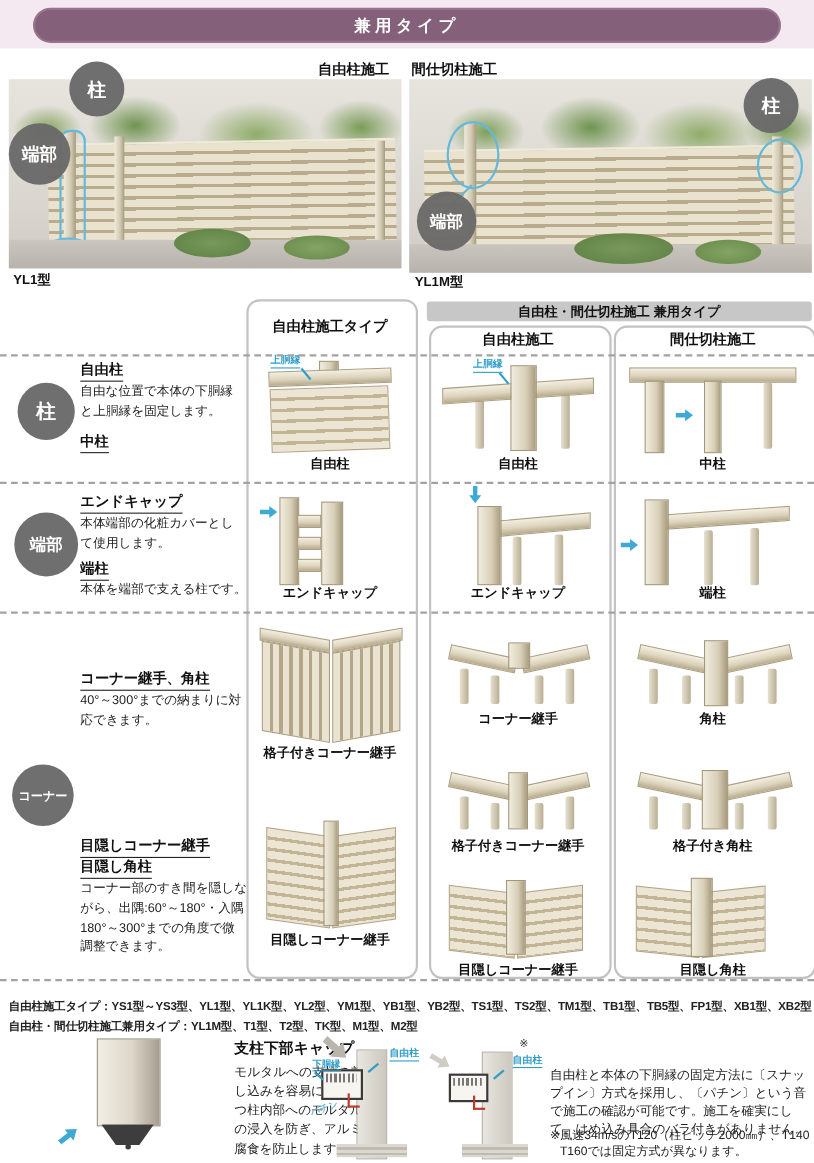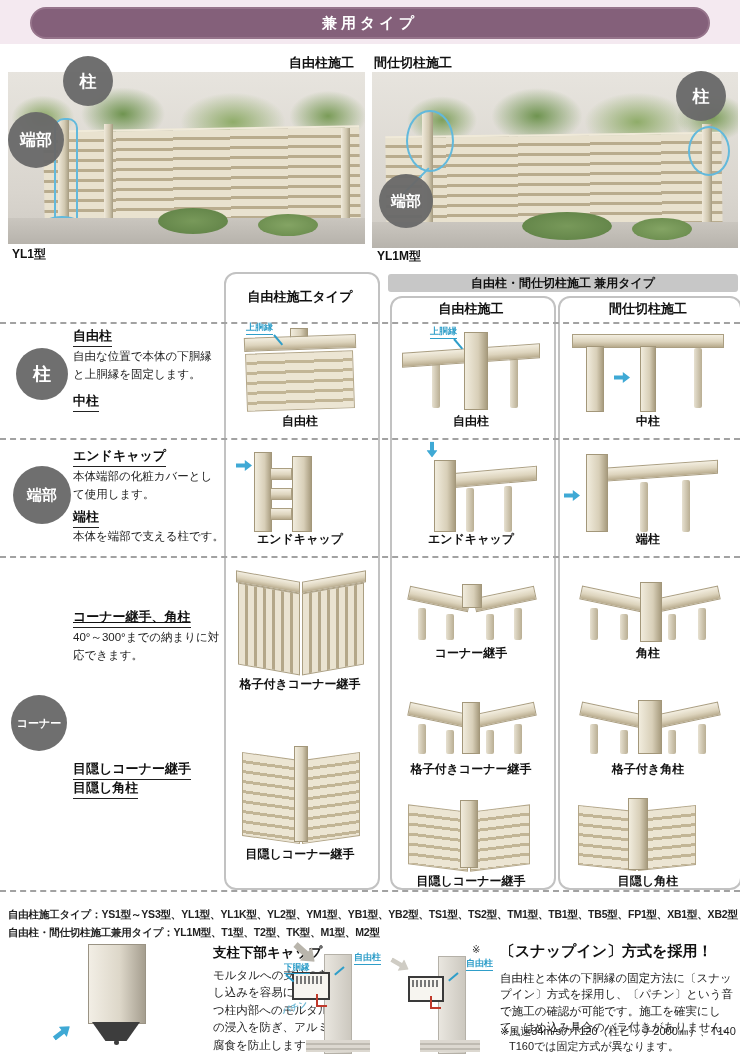--- a/index.html
+++ b/index.html
@@ -178,25 +178,26 @@
 
   <div class="ill" style="left:570px;top:446px;width:156px;height:84px;">
     <div class="rodv" style="left:70px;top:36px;height:50px;"></div>
     <div class="rodv" style="left:112px;top:34px;height:52px;"></div>
     <div class="beam" style="left:26px;top:18px;width:120px;height:12px;transform:skewY(-4deg);"></div>
     <div class="postv" style="left:16px;top:8px;width:20px;height:76px;"></div>
     <div class="arrow" style="left:-6px;top:44px;width:16px;height:11px;"></div>
   </div>
   <div class="cellcap" style="left:560px;top:531px;width:176px;">端柱</div>
 
-  <div class="term" style="left:73px;top:608px;text-decoration:underline;">コーナー継手、角柱</div>
+  <div class="term" style="left:73px;top:608px;">コーナー継手、角柱</div>
   <div class="desc" style="left:73px;top:629px;width:150px;">40°～300°までの納まりに対応できます。</div>
   <div class="badge" style="left:11px;top:695px;width:56px;height:56px;font-size:11px;">コーナー</div>
   <div class="term" style="left:73px;top:760px;">目隠しコーナー継手</div>
   <div class="term" style="left:73px;top:779px;">目隠し角柱</div>
+  <div class="desc" style="left:73px;top:800px;width:152px;">コーナー部のすき間を隠しながら、出隅:60°～180°・入隅180°～300°までの角度で微調整できます。</div>
 
   <div class="ill" style="left:236px;top:570px;width:130px;height:102px;">
     <div class="beam" style="left:0;top:6px;width:62px;height:10px;transform:skewY(10deg);"></div>
     <div class="beam" style="left:66px;top:6px;width:62px;height:10px;transform:skewY(-10deg);"></div>
     <div class="slats-v" style="left:2px;top:18px;width:60px;height:80px;transform:skewY(10deg);"></div>
     <div class="slats-v" style="left:66px;top:18px;width:60px;height:80px;transform:skewY(-10deg);"></div>
   </div>
   <div class="cellcap" style="left:226px;top:676px;width:148px;">格子付きコーナー継手</div>
 
   <div class="ill" style="left:240px;top:744px;width:122px;height:98px;">
@@ -295,18 +296,17 @@
     <div class="diag-rail" style="left:122px;top:32px;width:32px;height:22px;">
       <div class="diag-hatch" style="left:2px;top:2px;width:26px;height:7px;"></div>
     </div>
     <div class="diag-hook" style="left:144px;top:52px;width:9px;height:11px;"></div>
     <div class="bluelabel" style="left:180px;top:14px;">自由柱</div>
     <div class="pointer" style="left:172px;top:28px;width:12px;transform:rotate(140deg);"></div>
     <div class="diag-slat" style="left:134px;top:96px;width:60px;height:12px;"></div>
     <div style="position:absolute;left:186px;top:0;font-size:10px;color:#333;">※</div>
   </div>
 
-  <div class="fnote-title" style="position:absolute;left:500px;top:942px;font-size:15px;font-weight:bold;color:#111;">〔スナップイン〕方式を採用！</div>
   <div class="fnote-text" style="position:absolute;left:500px;top:970px;width:240px;font-size:11.5px;line-height:1.42;color:#222;">自由柱と本体の下胴縁の固定方法に〔スナップイン〕方式を採用し、〔パチン〕という音で施工の確認が可能です。施工を確実にして、はめ込み具合のバラ付きがありません。</div>
   <div class="fnote-text" style="position:absolute;left:500px;top:1024px;width:240px;font-size:11px;color:#222;white-space:nowrap;">※風速34m/sのT120（柱ピッチ2000㎜）、T140・</div>
   <div class="fnote-text" style="position:absolute;left:509px;top:1039px;width:231px;font-size:11px;color:#222;">T160では固定方式が異なります。</div>
 
 </div>
 
 </body></html>

